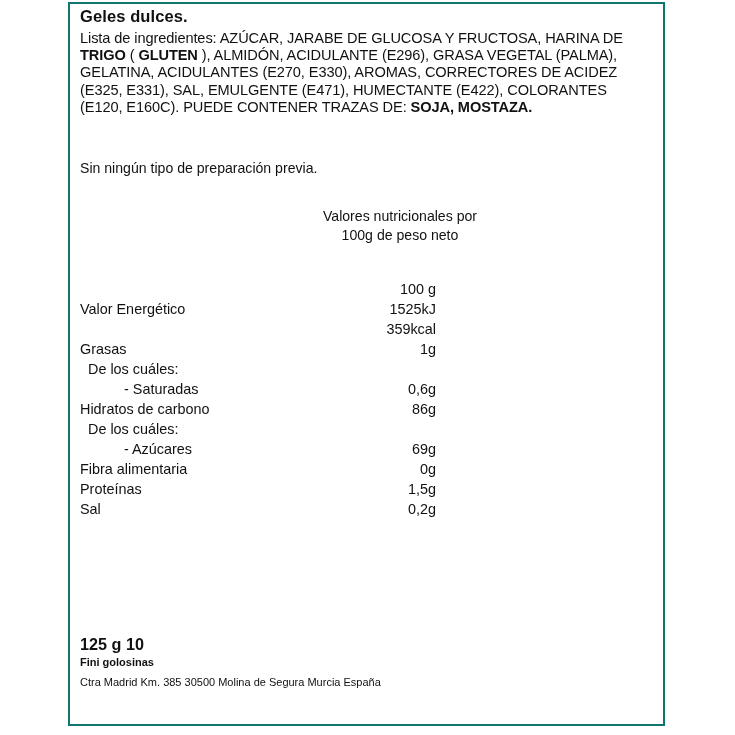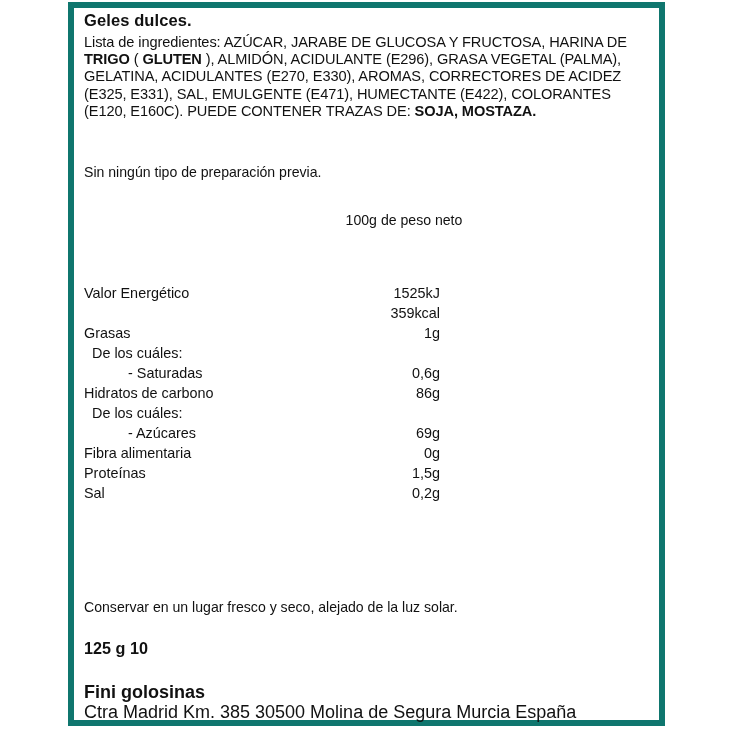--- a/index.html
+++ b/index.html
@@ -16,21 +16,21 @@
     overflow: hidden;
   }
 
   
   #label-frame {
     position: absolute;
     left: 68px;
     top: 2px;
     width: 597px;
     height: 724px;
-    border: 6px solid #0f766e;
+    border: 2px solid #0f766e;
     box-sizing: border-box;
     background: #ffffff;
   }
 
   .inner {
     position: absolute;
     left: 10px;
     top: 0;
     right: 8px;
     bottom: 0;
@@ -125,22 +125,22 @@
     top: 631px;
     font-size: 16.2px;
     font-weight: bold;
     white-space: nowrap;
   }
 
   
   #manufacturer-block {
     position: absolute;
     left: 0px;
-    top: 674px;
-    font-size: 18px;
+    top: 648px;
+    font-size: 11px;
     line-height: 20px;
   }
   #manufacturer-name {
     font-weight: bold;
     white-space: nowrap;
   }
   #manufacturer-address {
     white-space: nowrap;
   }
 </style>
@@ -150,24 +150,29 @@
 <div id="label-frame">
   <div class="inner">
 
     <div id="product-title">Geles dulces.</div>
 
     <div id="ingredients-block"><span>Lista de ingredientes: </span><span>AZÚCAR, JARABE DE GLUCOSA Y FRUCTOSA, HARINA DE </span><b>TRIGO</b><span> ( </span><b>GLUTEN</b><span> ), ALMIDÓN, ACIDULANTE (E296), GRASA VEGETAL (PALMA), GELATINA, ACIDULANTES (E270, E330), AROMAS, CORRECTORES DE ACIDEZ (E325, E331), SAL, EMULGENTE (E471), HUMECTANTE (E422), COLORANTES (E120, E160C). PUEDE CONTENER TRAZAS DE: </span><b>SOJA, MOSTAZA.</b></div>
 
     <div id="preparation-text">Sin ningún tipo de preparación previa.</div>
 
     <div id="nutrition-header">
+      <div>Valores nutricionales por</div>
       <div>100g de peso neto</div>
     </div>
 
     <div id="nutrition-table">
+        <div class="nrow">
+          <span class="nlabel"></span>
+          <span class="nvalue">100 g</span>
+        </div>
         <div class="nrow">
           <span class="nlabel">Valor  Energético</span>
           <span class="nvalue">1525kJ</span>
         </div>
         <div class="nrow">
           <span class="nlabel"></span>
           <span class="nvalue">359kcal</span>
         </div>
         <div class="nrow">
           <span class="nlabel">Grasas</span>
@@ -200,21 +205,20 @@
         <div class="nrow">
           <span class="nlabel">Proteínas</span>
           <span class="nvalue">1,5g</span>
         </div>
         <div class="nrow">
           <span class="nlabel">Sal</span>
           <span class="nvalue">0,2g</span>
         </div>
       </div>
 
-    <div id="storage-text">Conservar en un lugar fresco y seco, alejado de la luz solar.</div>
 
     <div id="weight-line">125 g  10</div>
 
     <div id="manufacturer-block">
       <div id="manufacturer-name">Fini golosinas</div>
       <div id="manufacturer-address">Ctra Madrid Km. 385 30500 Molina de Segura Murcia España</div>
     </div>
 
   </div>
 </div>

